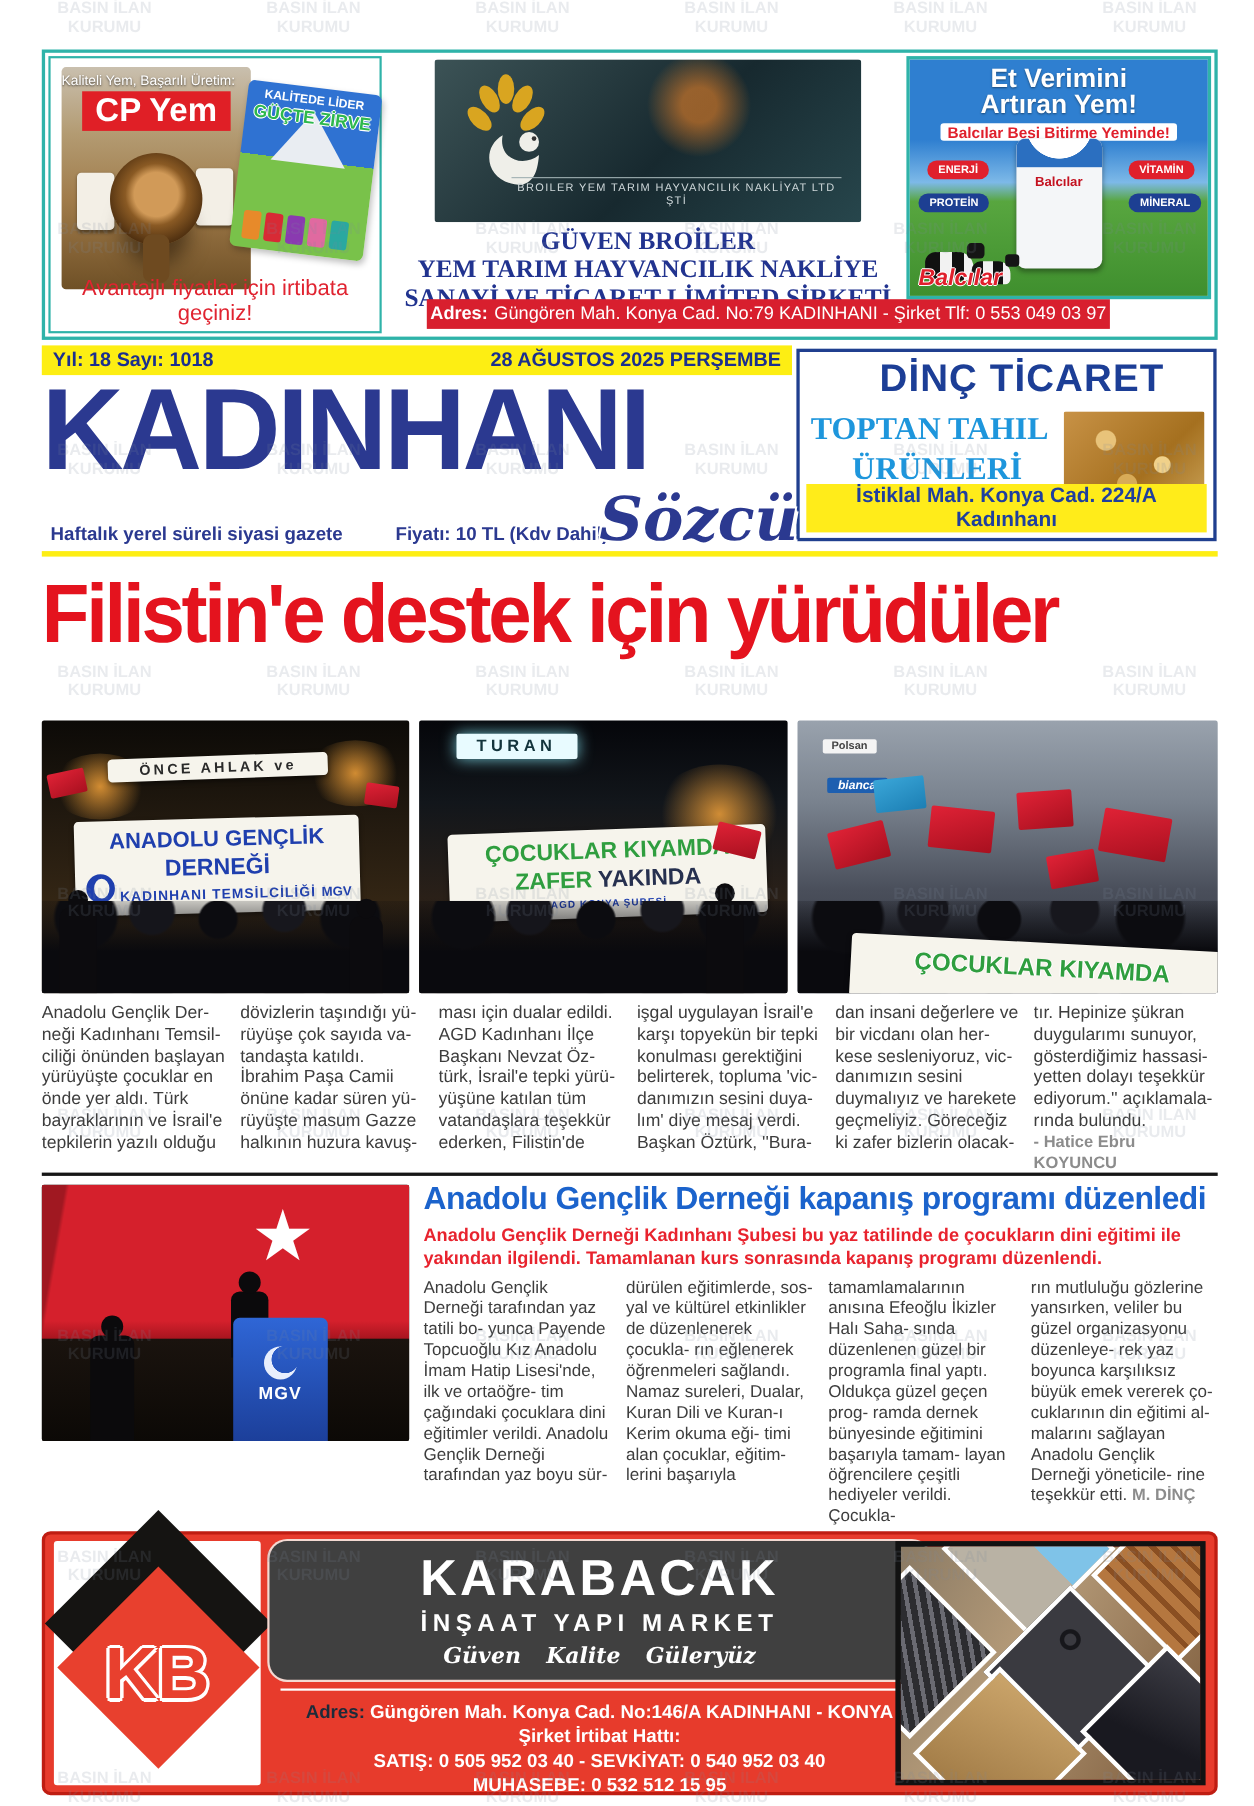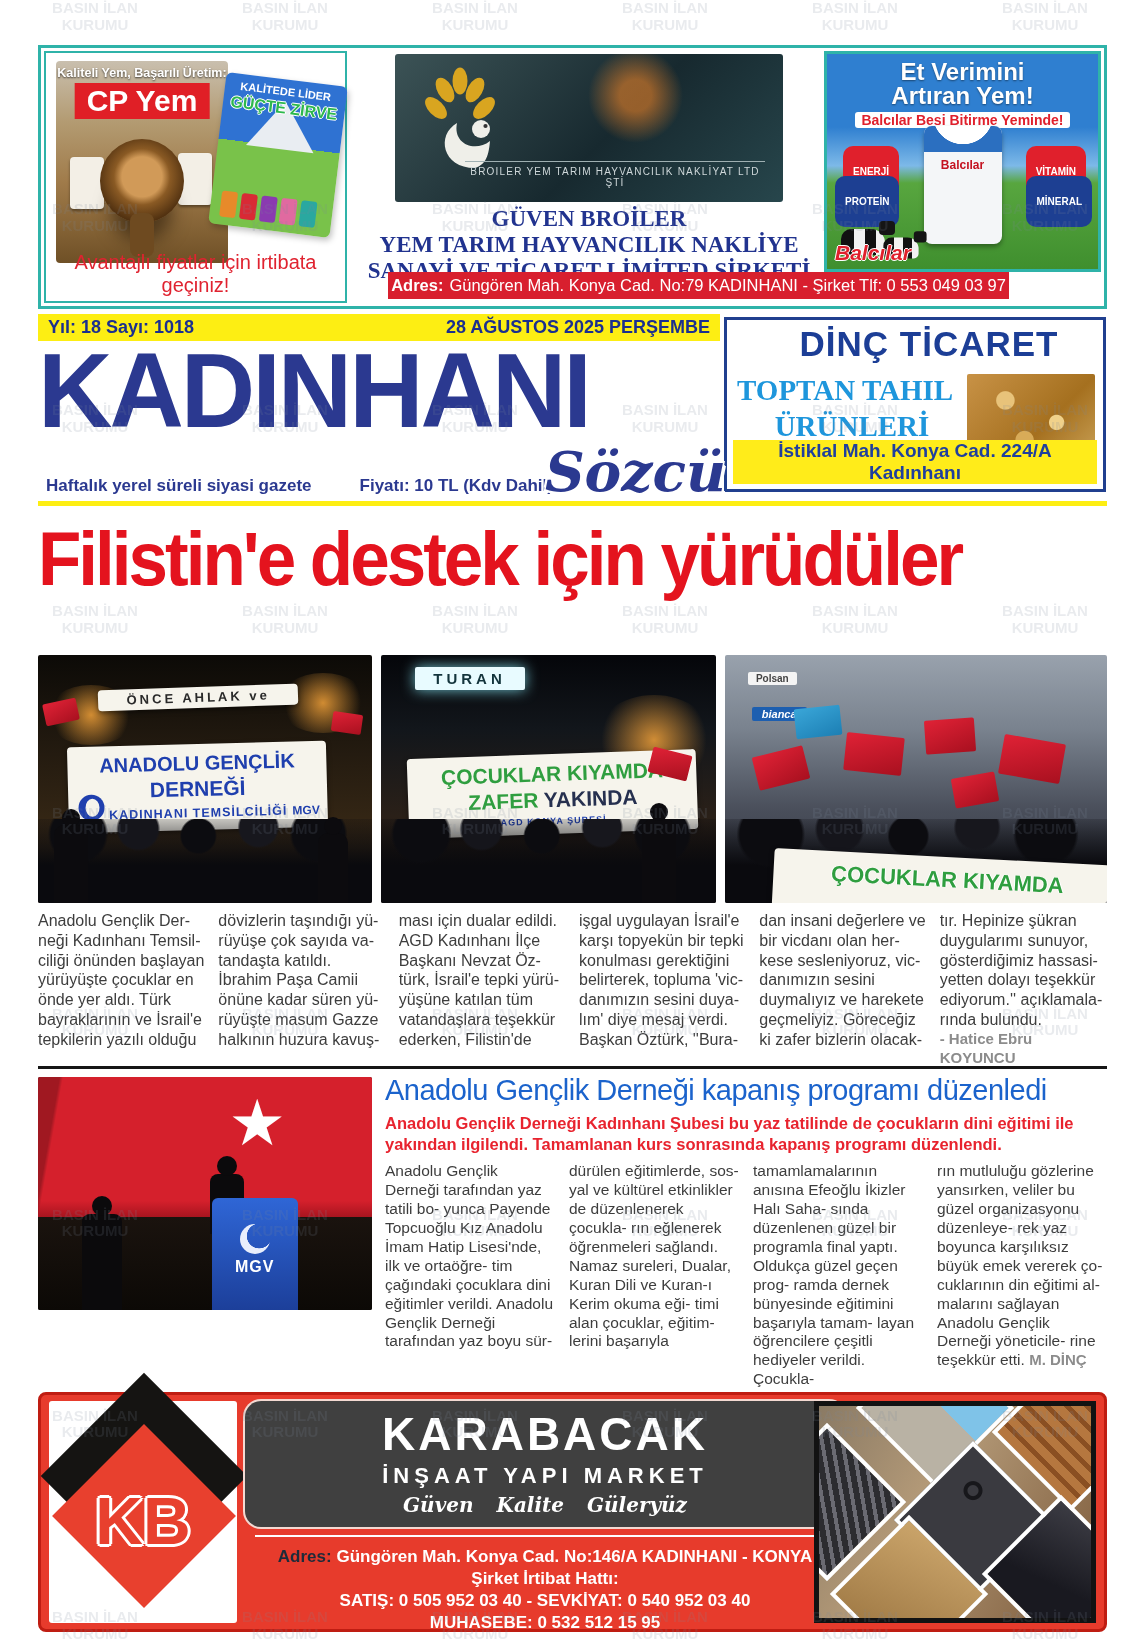--- a/index.html
+++ b/index.html
@@ -9,22 +9,22 @@
   #watermark-layer{position:absolute;inset:0;display:grid;grid-template-columns:repeat(6,1fr);
         align-content:space-between;z-index:40;pointer-events:none;}
   #watermark-layer span{color:rgba(125,135,155,.17);font-weight:bold;font-size:15px;
         text-align:center;white-space:pre-line;line-height:1.1;}
   
   .top-strip{position:absolute;left:38px;top:45px;width:1069px;height:264px;
         border:3px solid #2fb3a9;box-sizing:border-box;background:#fff;}
   .cp-box{position:absolute;left:3px;top:3px;width:303px;height:252px;border:2px solid #2fb3a9;box-sizing:border-box;}
   .cp-img{position:absolute;left:10px;top:8px;width:172px;height:202px;border-radius:4px;overflow:hidden;
         background:linear-gradient(180deg,#c9bfae 0%,#b39b72 30%,#a07b4a 60%,#6f5026 100%);}
-  .cp-tagline{position:absolute;top:5px;left:0;width:100%;text-align:center;color:#fff;
-        font-weight:bold;font-size:12.5px;text-shadow:0 1px 2px rgba(0,0,0,.7);}
+  .cp-tagline{position:absolute;top:5px;left:0;width:100%;text-align:left;color:#fff;
+        font-weight:normal;font-size:12.5px;text-shadow:0 1px 2px rgba(0,0,0,.7);}
   .cp-brand{position:absolute;top:22px;left:50%;transform:translateX(-50%);background:#e01f26;color:#fff;
         font-weight:bold;font-size:30px;padding:1px 12px;white-space:nowrap;}
   .lion{position:absolute;left:44px;top:78px;width:84px;height:84px;border-radius:50%;
         background:radial-gradient(circle at 50% 45%,#d19a58 0 32%,#8a5a24 45%,#4a2c0e 75%);box-shadow:0 30px 18px -12px rgba(40,25,8,.6);}
   .lion:after{content:"";position:absolute;left:30px;top:74px;width:24px;height:44px;background:#6e4a20;border-radius:8px;}
   .cp-bag{position:absolute;width:34px;height:52px;background:#f3efe6;border-radius:4px;box-shadow:0 2px 3px rgba(0,0,0,.4);}
   .cp-card{position:absolute;right:6px;top:26px;width:122px;height:152px;transform:rotate(7deg);
         border-radius:6px;overflow:hidden;box-shadow:2px 3px 6px rgba(0,0,0,.25);
         background:linear-gradient(180deg,#2f72d2 0 44%,#79c24a 44% 100%);}
   .cp-card .mtn{position:absolute;left:28px;top:22px;width:0;height:0;border-left:34px solid transparent;
@@ -45,21 +45,21 @@
         font-family:"Liberation Serif",serif;font-weight:bold;color:#21338f;font-size:23px;line-height:1.12;}
   .address-bar{position:absolute;left:347px;right:95px;bottom:7px;height:27px;background:#d81f2e;color:#fff;
         display:flex;align-items:center;justify-content:center;font-size:16.5px;white-space:nowrap;}
   .address-bar b{margin-right:6px;}
   .balcilar-box{position:absolute;right:3px;top:3px;width:277px;height:221px;border:3px solid #2fb3a9;box-sizing:border-box;
         overflow:hidden;background:linear-gradient(180deg,#2f7fd0 0 34%,#7db9e8 52%,#58a63f 60%,#3f8f2e 100%);}
   .bal-h{width:100%;text-align:center;color:#fff;font-weight:bold;font-size:24px;line-height:1.02;margin-top:6px;
         text-shadow:0 1px 2px rgba(0,0,0,.45);}
   .bal-sub{margin:3px auto 0;width:fit-content;background:#fff;color:#e0202c;font-weight:bold;font-size:14px;
         padding:0 6px;border-radius:3px;}
-  .pill{position:absolute;color:#fff;font-weight:bold;font-size:10px;padding:20px 10px;border-radius:10px;}
+  .pill{position:absolute;color:#fff;font-weight:bold;font-size:10px;padding:3px 10px;border-radius:10px;}
   .pill.red{background:#e0202c}.pill.blue{background:#1d3f92}
   .bal-bag{position:absolute;left:50%;transform:translateX(-50%);top:72px;width:78px;height:118px;background:#f4f6f8;
         border-radius:8px;box-shadow:0 3px 5px rgba(0,0,0,.35);overflow:hidden;}
   .bal-bag .wave{height:26px;background:radial-gradient(circle at 50% -12px,#fff 0 55%,#2b6fc0 56% 100%);}
   .bal-bag .bb{display:block;text-align:center;color:#c41220;font-weight:bold;font-size:12px;margin-top:6px;}
   .cow{position:absolute;bottom:14px;width:44px;height:26px;border-radius:10px 14px 6px 6px;
         background:linear-gradient(90deg,#111 0 30%,#f2f2f2 30% 55%,#111 55% 80%,#f2f2f2 80%);}
   .cow:after{content:"";position:absolute;right:-10px;top:-8px;width:16px;height:14px;border-radius:4px;background:#151515;}
   .bal-brand{position:absolute;left:8px;bottom:4px;color:#e0202c;font-weight:bold;font-style:italic;font-size:21px;
         text-shadow:-1px 0 #fff,1px 0 #fff,0 -1px #fff,0 1px #fff;}
@@ -140,21 +140,21 @@
   .s2-star{position:absolute;left:57%;top:4%;color:#fff;font-size:64px;}
   .s2-stage{position:absolute;left:0;right:0;bottom:0;height:40%;background:linear-gradient(180deg,#1a130e,#0c0906);}
   .podium{position:absolute;left:52%;bottom:0;width:86px;height:112px;border-radius:6px 6px 0 0;
         background:linear-gradient(180deg,#2f66d6,#1c3f9a);text-align:center;color:#fff;}
   .podium .cres{display:inline-block;margin-top:26px;width:30px;height:30px;border-radius:50%;
         background:radial-gradient(circle at 64% 40%,transparent 0 46%,#e8eefc 48%);}
   .podium .mgv{display:block;font-weight:bold;font-size:16px;letter-spacing:1px;}
   .sil{position:absolute;background:#0b0a0c;border-radius:8px 8px 0 0;}
   .sil:before{content:"";position:absolute;top:-18px;left:50%;transform:translateX(-50%);width:20px;height:20px;border-radius:50%;background:#0b0a0c;}
   .s2-right{position:absolute;left:347px;top:0;width:722px;}
-  .s2-headline{color:#1b63cc;font-weight:normal;font-size:29px;letter-spacing:-.5px;white-space:nowrap;}
+  .s2-headline{color:#1b63cc;font-weight:bold;font-size:29px;letter-spacing:-.5px;white-space:nowrap;}
   .s2-lead{margin-top:6px;color:#e8232e;font-weight:bold;font-size:16.5px;line-height:1.25;}
   .s2-cols{margin-top:8px;display:flex;gap:14px;}
   .s2-cols .col{font-size:15.5px;line-height:1.22;color:#3d3d3d;}
   
   .karabacak{position:absolute;left:38px;top:1392px;width:1069px;height:240px;background:#e73b2c;
         border:3px solid #bf1d12;border-radius:8px;box-sizing:border-box;}
   .kb-panel{position:absolute;left:8px;top:6px;width:188px;height:222px;background:#fff;border-radius:3px;}
   .kb-black{position:absolute;top:2px;left:22px;width:146px;height:146px;background:#151412;transform:rotate(45deg);}
   .kb-red{position:absolute;top:50px;left:30px;width:130px;height:130px;background:#e8402e;transform:rotate(45deg);}
   .kb-letters{position:absolute;top:82px;left:0;width:100%;text-align:center;font-weight:bold;font-size:66px;color:#e8402e;

